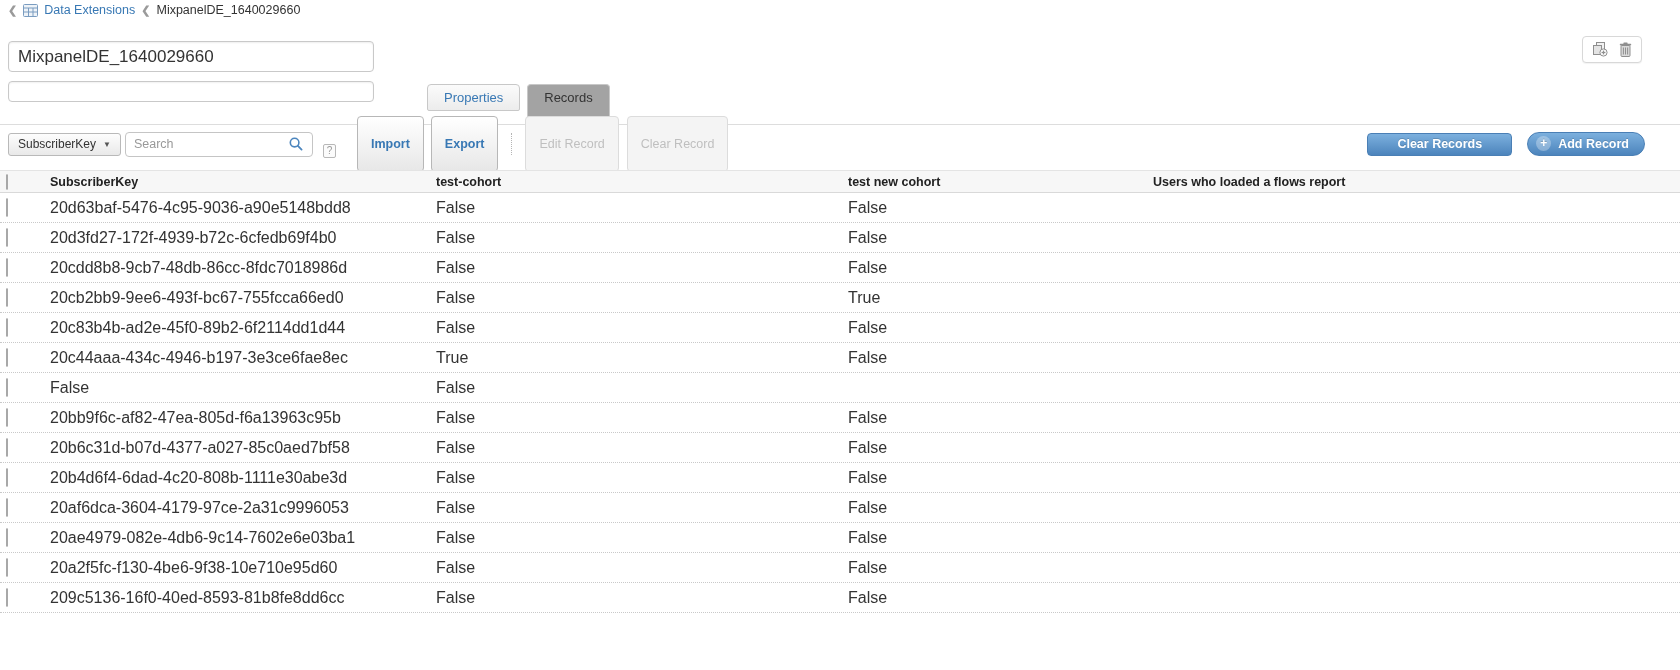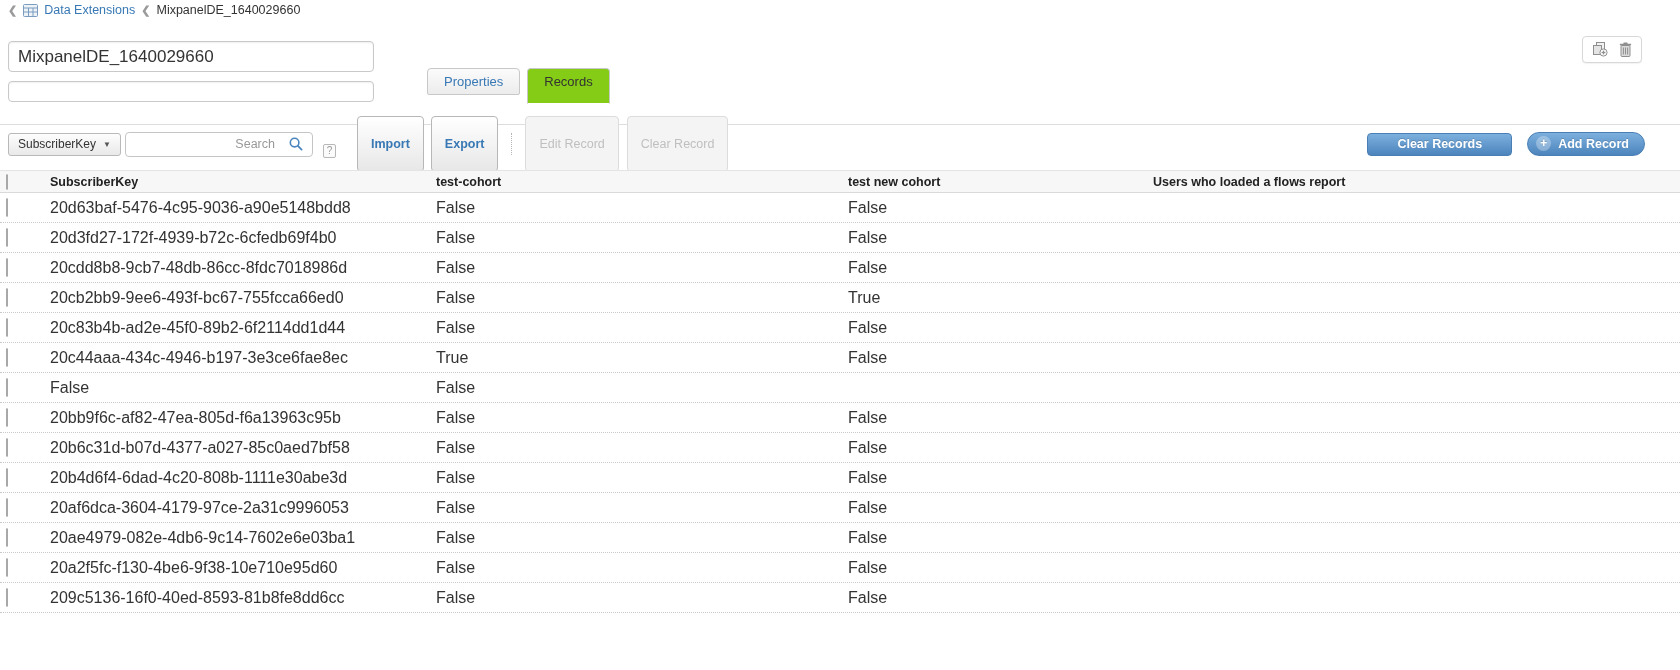--- a/index.html
+++ b/index.html
@@ -20,36 +20,36 @@
 
   
   .name-input { position: absolute; left: 8px; top: 41px; width: 366px; height: 31px; border: 1px solid #c9c9c9;
     border-radius: 4px; font-family: "Liberation Sans", sans-serif; font-size: 17px; color: #333; padding: 0 9px;
     box-shadow: inset 0 1px 2px rgba(0,0,0,.07); outline: none; }
   .desc-input { position: absolute; left: 8px; top: 81px; width: 366px; height: 21px; border: 1px solid #c9c9c9;
     border-radius: 4px; font-family: "Liberation Sans", sans-serif; font-size: 12px; padding: 0 8px;
     box-shadow: inset 0 1px 2px rgba(0,0,0,.06); outline: none; }
 
   
-  .tabs { position: absolute; left: 427px; top: 68px; display: flex; gap: 7px; align-items: flex-start; }
+  .tabs { position: absolute; left: 427px; top: 84px; display: flex; gap: 7px; align-items: flex-start; }
   .tab { font-size: 13px; border: 1px solid #c8c8c8; border-radius: 4px 4px 2px 2px; padding: 5px 16px; cursor: pointer; }
   .tab.inactive { background: linear-gradient(#fbfbfb, #ececec); color: #3878b4; }
-  .tab.active { background: #84cc16; color: #333; border-bottom-color: #fff; border-radius: 4px 4px 0 0; padding-bottom: 14px; }
+  .tab.active { background: #a3a3a3; color: #333; border-bottom-color: #fff; border-radius: 4px 4px 0 0; padding-bottom: 14px; }
   .page-divider { position: absolute; top: 124px; left: 0; width: 1680px; border-top: 1px solid #ddd; }
 
   
   .toolbar { position: absolute; top: 130px; left: 8px; right: 8px; height: 28px; display: flex; align-items: center; }
   .field-dropdown { height: 23px; display: flex; align-items: center; gap: 7px; padding: 0 9px;
     background: linear-gradient(#fdfdfd, #e9e9e9); border: 1px solid #b9b9b9; border-radius: 3px;
     font-size: 12px; color: #333; cursor: pointer; }
   .caret { font-size: 8px; color: #555; }
   .search-wrap { margin-left: 4px; width: 188px; height: 25px; border: 1px solid #c5c5c5; border-radius: 4px;
     background: #fff; display: flex; align-items: center; overflow: hidden; }
   .search-input { flex: 1; border: none; outline: none; font-family: "Liberation Sans", sans-serif;
-    font-size: 12.5px; padding: 0 8px; color: #701a75; min-width: 0; text-align: right; }
+    font-size: 12.5px; padding: 0 8px; color: #701a75; min-width: 0; }
   .search-input::placeholder { color: #999; }
   .search-btn { width: 27px; height: 21px; margin-right: 2px; display: flex; align-items: center; justify-content: center;
     border-radius: 3px; cursor: pointer; }
   .help-badge { margin-left: 10px; margin-top: 13px; width: 13px; height: 14px; border: 1px solid #b8b8b8;
     border-radius: 2px; background: #fbfbfb; color: #9a9a9a; font-size: 10px; display: flex; align-items: center;
     justify-content: center; cursor: pointer; }
   .btn { font-family: "Liberation Sans", sans-serif; font-size: 12.5px; font-weight: 700; color: #3878b4;
     background: linear-gradient(#ffffff, #e7e7e7); border: 1px solid #b7b7b7; border-radius: 4px;
     padding: 20px 13px; cursor: pointer; }
   .btn-import { margin-left: 21px; }

